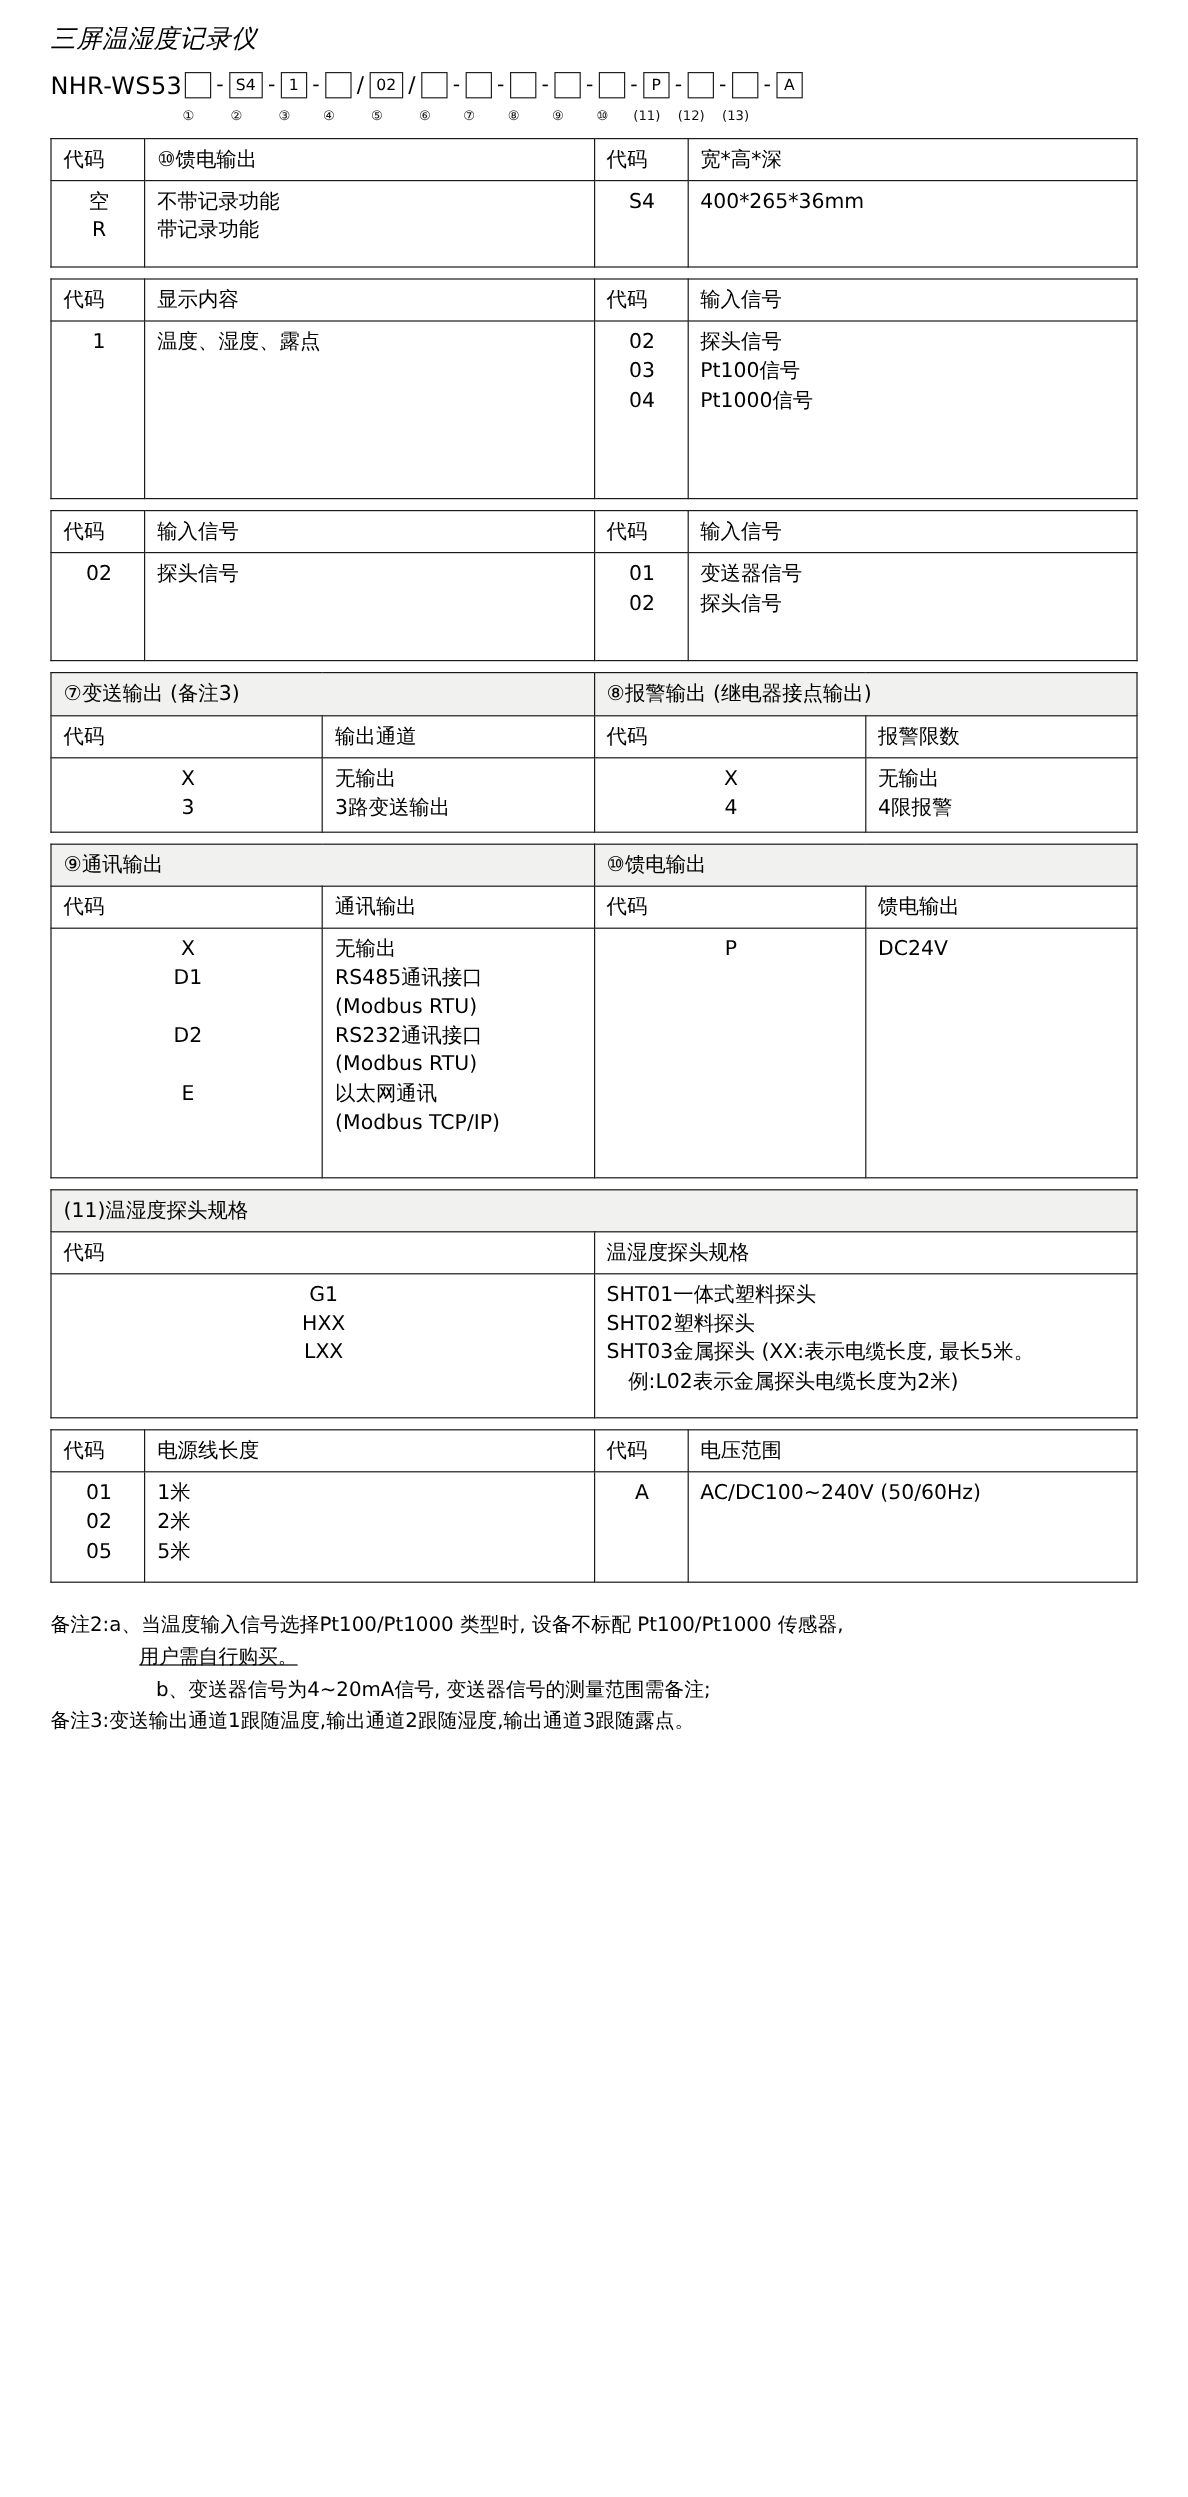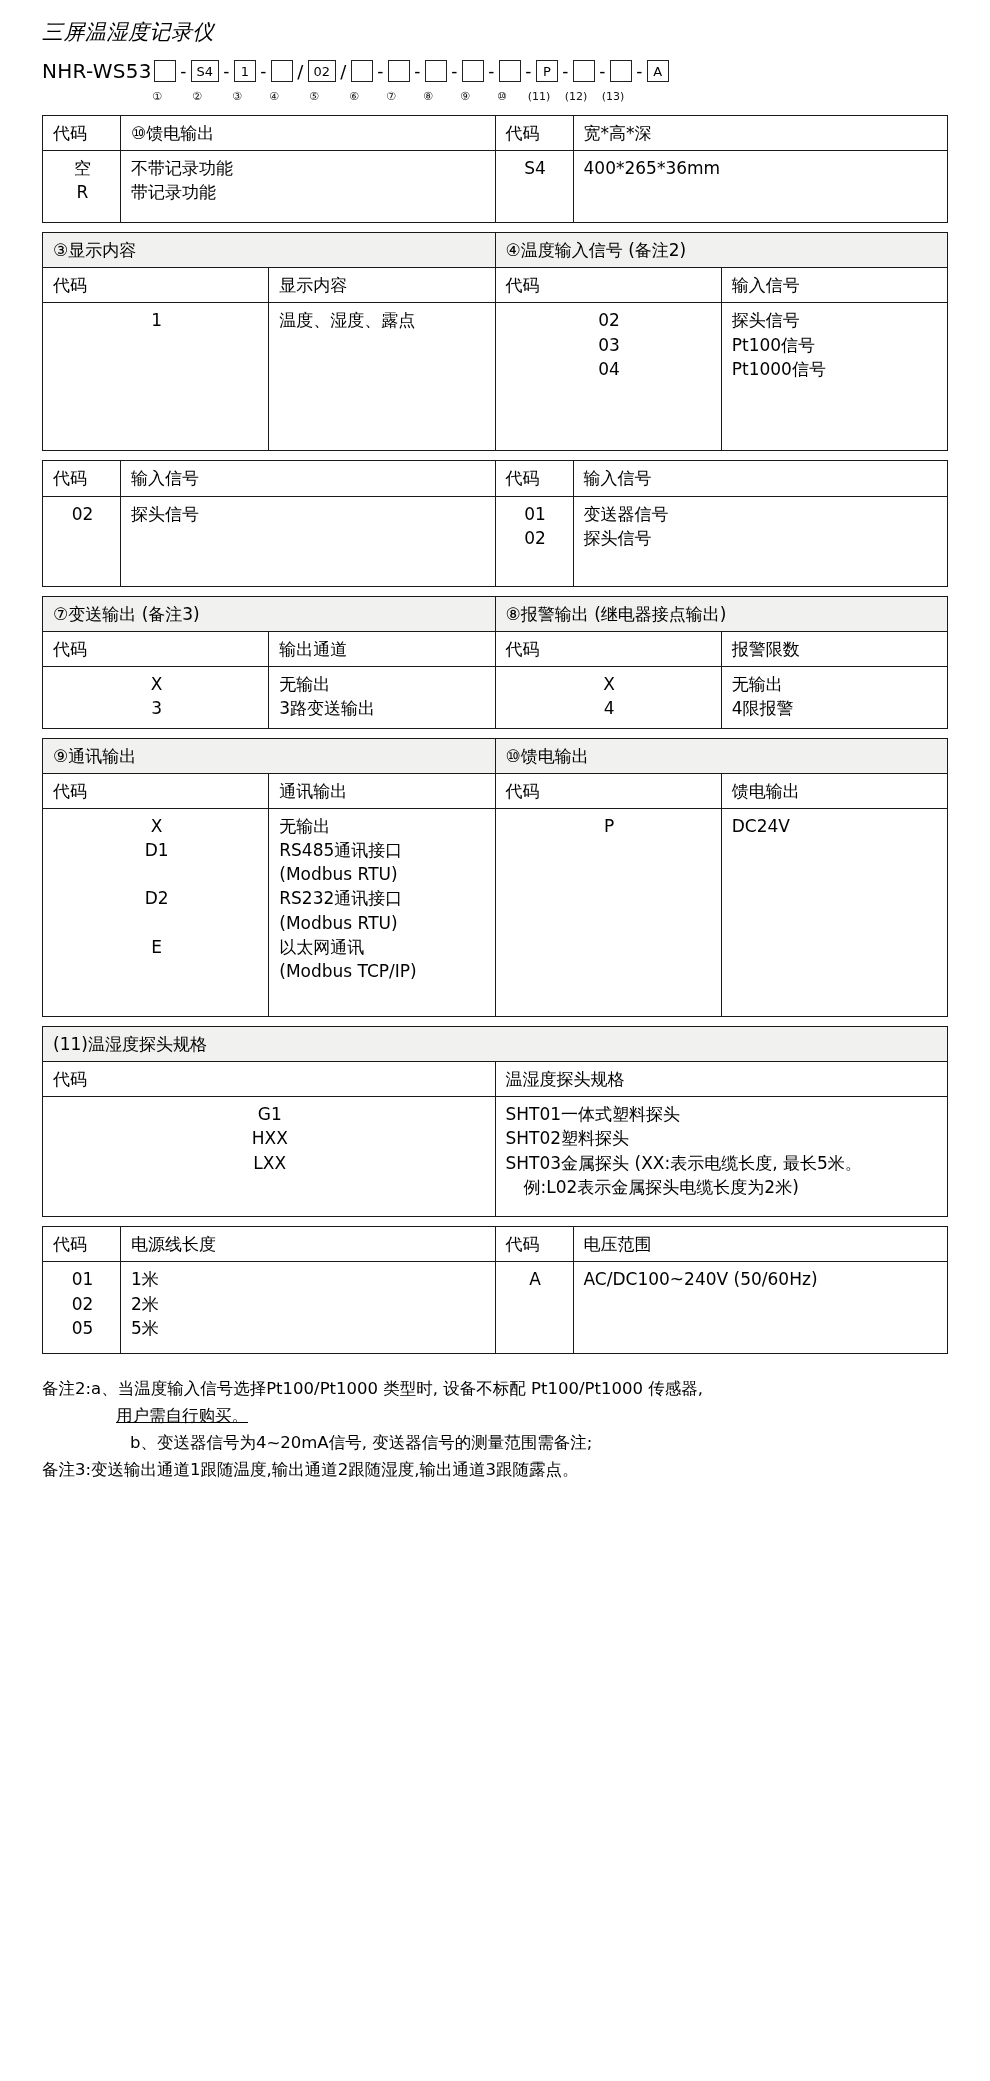--- a/index.html
+++ b/index.html
@@ -219,24 +219,20 @@
           </div>
         </td>
       </tr>
     </tbody>
       </table>
   </div>
 
   <div class="tbl-wrap">
     <table class="blk">
       <tbody>
-          <tr>
-        <td class="hdr half" colspan="2">③显示内容</td>
-        <td class="hdr half" colspan="2">④温度输入信号 (备注2)</td>
-      </tr>
       <tr>
         <td class="codehdr">代码</td>
         <td>显示内容</td>
         <td class="codehdr">代码</td>
         <td>输入信号</td>
       </tr>
       <tr style="height:148px;">
         <td class="codecol">
           <div class="lines">
             <div>1</div>

